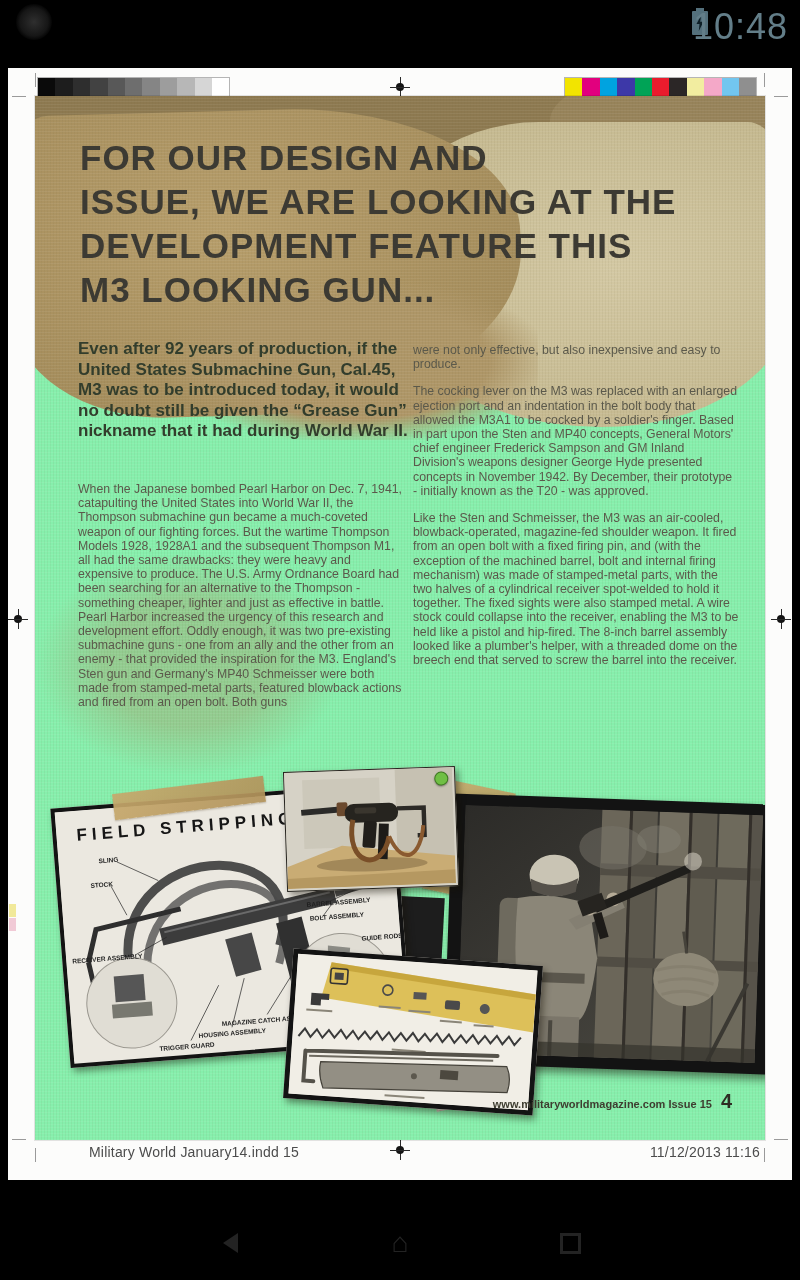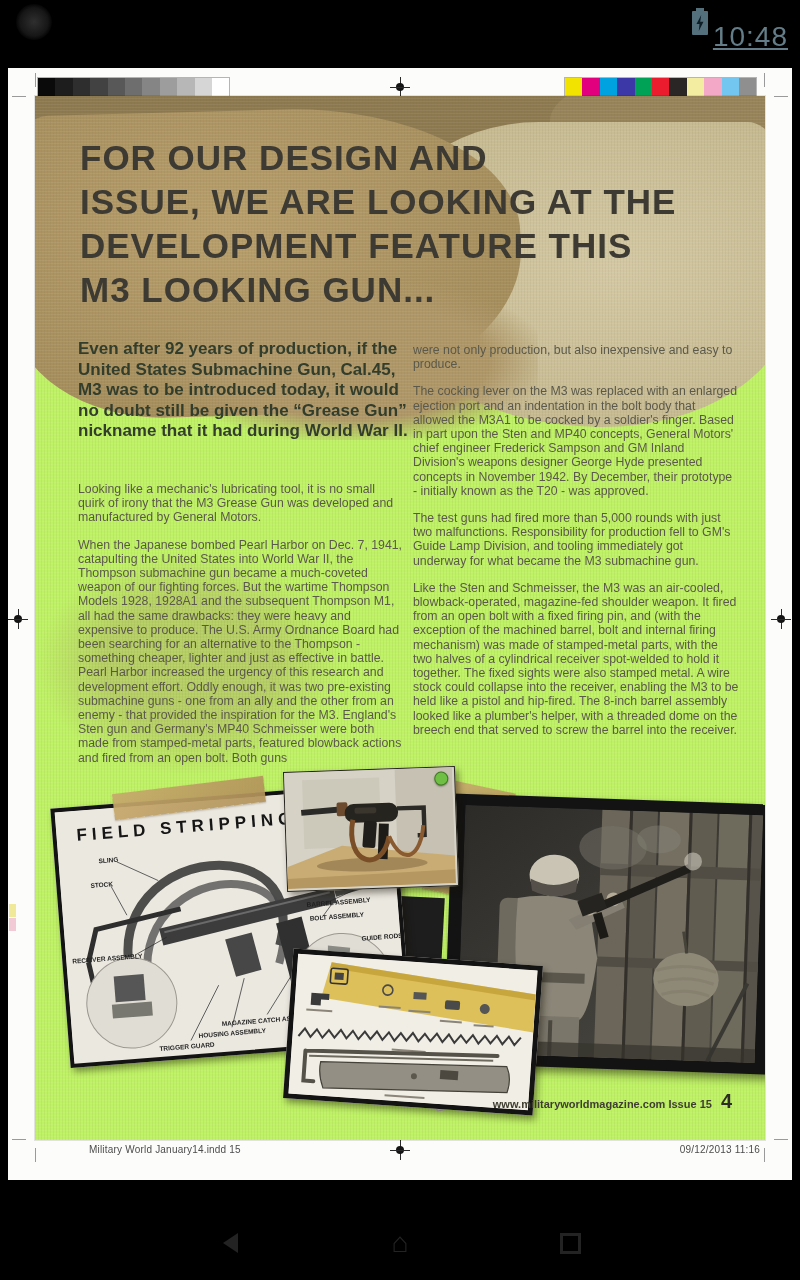--- a/index.html
+++ b/index.html
@@ -2,41 +2,41 @@
 <html><head>
 <meta charset="utf-8">
 <style>
   html,body{margin:0;padding:0;background:#000;}
   .screen{position:relative;width:800px;height:1280px;background:#000;overflow:hidden;
           font-family:"Liberation Sans",sans-serif;}
   
   .status-bar{position:absolute;left:0;top:0;width:800px;height:68px;background:#000;}
   .notif-glow{position:absolute;left:16px;top:4px;width:36px;height:36px;border-radius:50%;
               background:radial-gradient(circle,#2f2f2f 0%,#161616 55%,rgba(0,0,0,0) 75%);}
-  .clock{position:absolute;right:12px;top:21px;font-size:28px;color:#637e89;letter-spacing:1px;text-decoration:underline;}
+  .clock{position:absolute;right:12px;top:6px;font-size:36px;color:#637e89;letter-spacing:1px;}
   .battery{position:absolute;right:92px;top:11px;width:16px;height:24px;background:#54707c;border-radius:1px;}
   .battery::before{content:"";position:absolute;left:4px;top:-3px;width:8px;height:3px;background:#54707c;}
   .bolt{position:absolute;left:3px;top:4px;width:10px;height:16px;background:#0d1e26;
         clip-path:polygon(62% 0,15% 56%,45% 56%,38% 100%,85% 42%,52% 42%);}
   
   .doc{position:absolute;left:8px;top:68px;width:784px;height:1112px;background:#fcfcfb;}
   .bar{position:absolute;display:flex;height:19px;border:1px solid #b5b5b5;}
   .bar .swatch{width:17.4px;height:100%;}
   .bar-gray{left:29px;top:9px;}
   .bar-color{left:556px;top:9px;}
   .regmark{position:absolute;width:16px;height:16px;}
   .regmark .dot{position:absolute;left:4px;top:4px;width:8px;height:8px;border-radius:50%;background:#151515;}
   .regmark::before{content:"";position:absolute;left:7.5px;top:-2px;width:1px;height:20px;background:#2a2a2a;}
   .regmark::after{content:"";position:absolute;top:7.5px;left:-2px;height:1px;width:20px;background:#2a2a2a;}
   .crop{position:absolute;background:#9a9a9a;}
   .tick{position:absolute;width:7px;height:13px;opacity:.55;}
-  .file-line{position:absolute;top:1076px;font-size:10px;color:#4c4c4c;letter-spacing:.2px;padding-left:41px;}
+  .file-line{position:absolute;top:1076px;font-size:14px;color:#4c4c4c;letter-spacing:.2px;padding-left:41px;}
   
   .page{position:absolute;left:27px;top:28px;width:730px;height:1044px;overflow:hidden;
-        background:#bef264;box-shadow:0 0 0 1px rgba(0,0,0,.10);}
+        background:#86efac;box-shadow:0 0 0 1px rgba(0,0,0,.10);}
   .page::after{content:"";position:absolute;inset:0;z-index:1;pointer-events:none;
         background-image:
           repeating-linear-gradient(0deg, rgba(255,255,255,.06) 0 1px, rgba(0,0,0,0) 1px 3px),
           repeating-linear-gradient(90deg, rgba(108,98,58,.07) 0 1px, rgba(0,0,0,0) 1px 3px);}
   .patch{position:absolute;z-index:0;}
   .patch-band{left:-8px;top:-8px;width:746px;height:56px;background:#8d7950;
               border-radius:0 0 40px 26px;}
   .patch-left{left:-24px;top:14px;width:510px;height:305px;transform:rotate(-1.5deg);
               background:radial-gradient(ellipse at 42% 38%,#b79e6b,#a58d5c 72%);
               border-radius:8% 46% 55% 30% / 20% 42% 52% 36%;}
@@ -167,27 +167,25 @@
       <div class="title">
         <div>FOR OUR DESIGN AND</div>
         <div>ISSUE, WE ARE LOOKING AT THE</div>
         <div>DEVELOPMENT FEATURE THIS</div>
         <div>M3 LOOKING GUN...</div>
       </div>
 
       <div class="lead">Even after 92 years of production, if the United States Submachine Gun, Cal.45, M3 was to be introduced today, it would no doubt still be given the “Grease Gun” nickname that it had during World War II.</div>
 
       <div class="col col-left">
-        <p>Looking like a mechanic's lubricating tool, it is no small quirk of irony that the M3 Grease Gun was developed and manufactured by General Motors.</p>
         <p>When the Japanese bombed Pearl Harbor on Dec. 7, 1941, catapulting the United States into World War II, the Thompson submachine gun became a much-coveted weapon of our fighting forces. But the wartime Thompson Models 1928, 1928A1 and the subsequent Thompson M1, all had the same drawbacks: they were heavy and expensive to produce. The U.S. Army Ordnance Board had been searching for an alternative to the Thompson -something cheaper, lighter and just as effective in battle. Pearl Harbor increased the urgency of this research and development effort. Oddly enough, it was two pre-existing submachine guns - one from an ally and the other from an enemy - that provided the inspiration for the M3. England's Sten gun and Germany's MP40 Schmeisser were both made from stamped-metal parts, featured blowback actions and fired from an open bolt. Both guns</p>
       </div>
       <div class="col col-right">
-        <p>were not only production, but also inexpensive and easy to produce.</p>
+        <p>were not only effective, but also inexpensive and easy to produce.</p>
         <p>The cocking lever on the M3 was replaced with an enlarged ejection port and an indentation in the bolt body that allowed the M3A1 to be cocked by a soldier's finger. Based in part upon the Sten and MP40 concepts, General Motors' chief engineer Frederick Sampson and GM Inland Division's weapons designer George Hyde presented concepts in November 1942. By December, their prototype - initially known as the T20 - was approved.</p>
-        <p>The test guns had fired more than 5,000 rounds with just two malfunctions. Responsibility for production fell to GM's Guide Lamp Division, and tooling immediately got underway for what became the M3 submachine gun.</p>
         <p>Like the Sten and Schmeisser, the M3 was an air-cooled, blowback-operated, magazine-fed shoulder weapon. It fired from an open bolt with a fixed firing pin, and (with the exception of the machined barrel, bolt and internal firing mechanism) was made of stamped-metal parts, with the two halves of a cylindrical receiver spot-welded to hold it together. The fixed sights were also stamped metal. A wire stock could collapse into the receiver, enabling the M3 to be held like a pistol and hip-fired. The 8-inch barrel assembly looked like a plumber's helper, with a threaded dome on the breech end that served to screw the barrel into the receiver.</p>
       </div>
 
       <div class="collage">
         <div class="tape tape2"></div>
         <div class="frag-dark"></div>
         <div class="paper-sliver">
             <i></i>
             <i></i>
           </div>
@@ -353,21 +351,21 @@
         </div>
       </div>
 
       <div class="footer">
         <span class="footer-site">www.militaryworldmagazine.com Issue 15</span>
         <span class="footer-page">4</span>
       </div>
     </div>
 
     <div class="file-line" style="left:40px;">Military World January14.indd   15</div>
-    <div class="file-line" style="right:32px;">09/12/2013   11:16</div>
+    <div class="file-line" style="right:32px;">11/12/2013   11:16</div>
   </div>
 
   <div class="nav-bar">
     <div class="nav-btn" style="left:212px;">
       <div class="nav-back-glyph"></div>
     </div>
     <div class="nav-btn" style="left:382px;">
       <div class="nav-home-glyph">⌂</div>
     </div>
     <div class="nav-btn" style="left:552px;">

